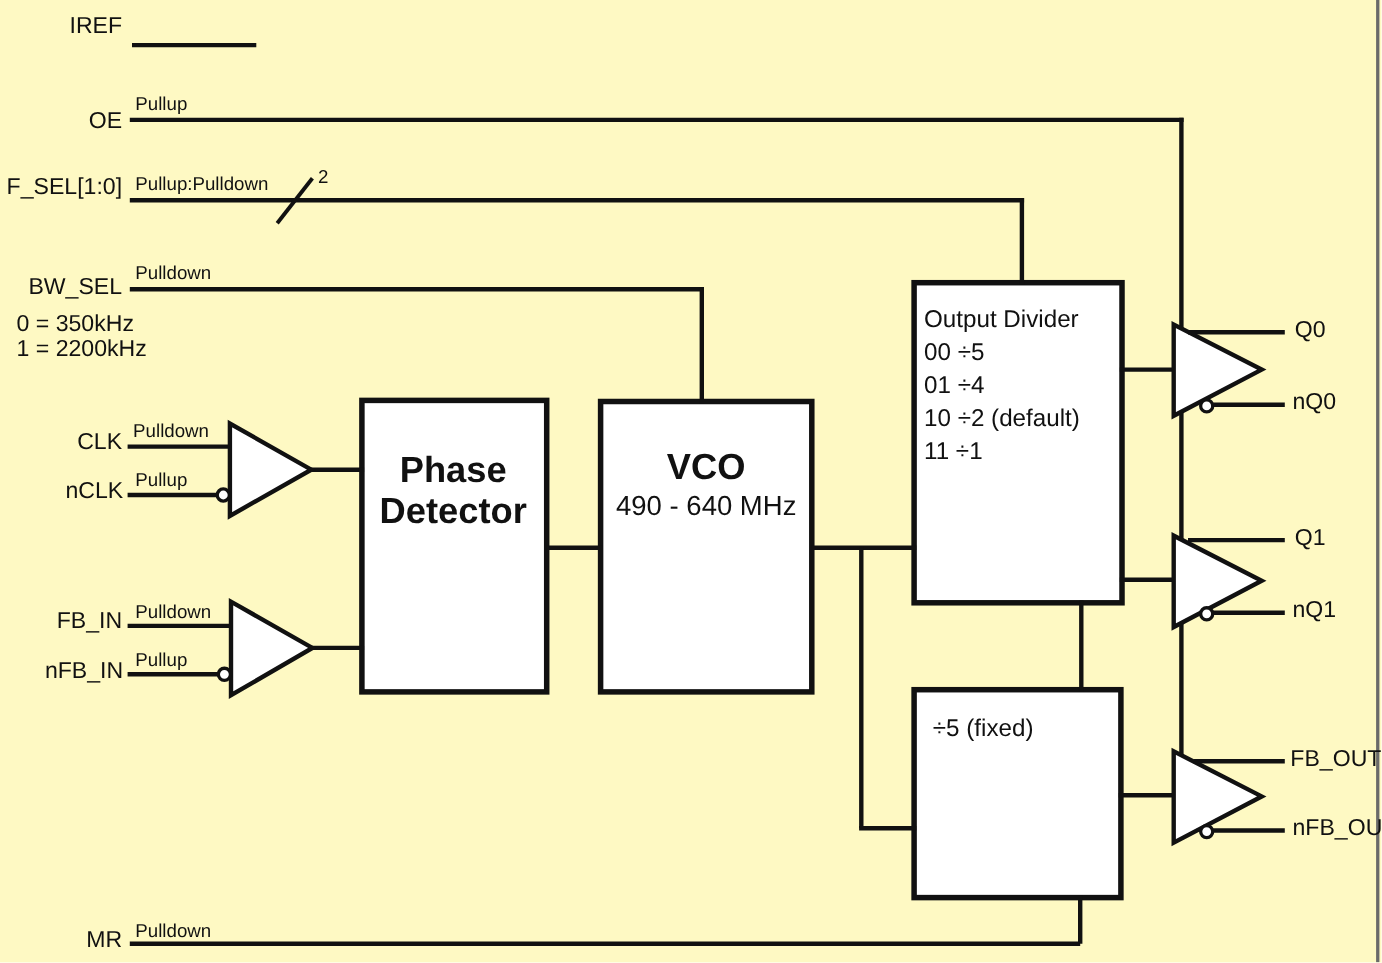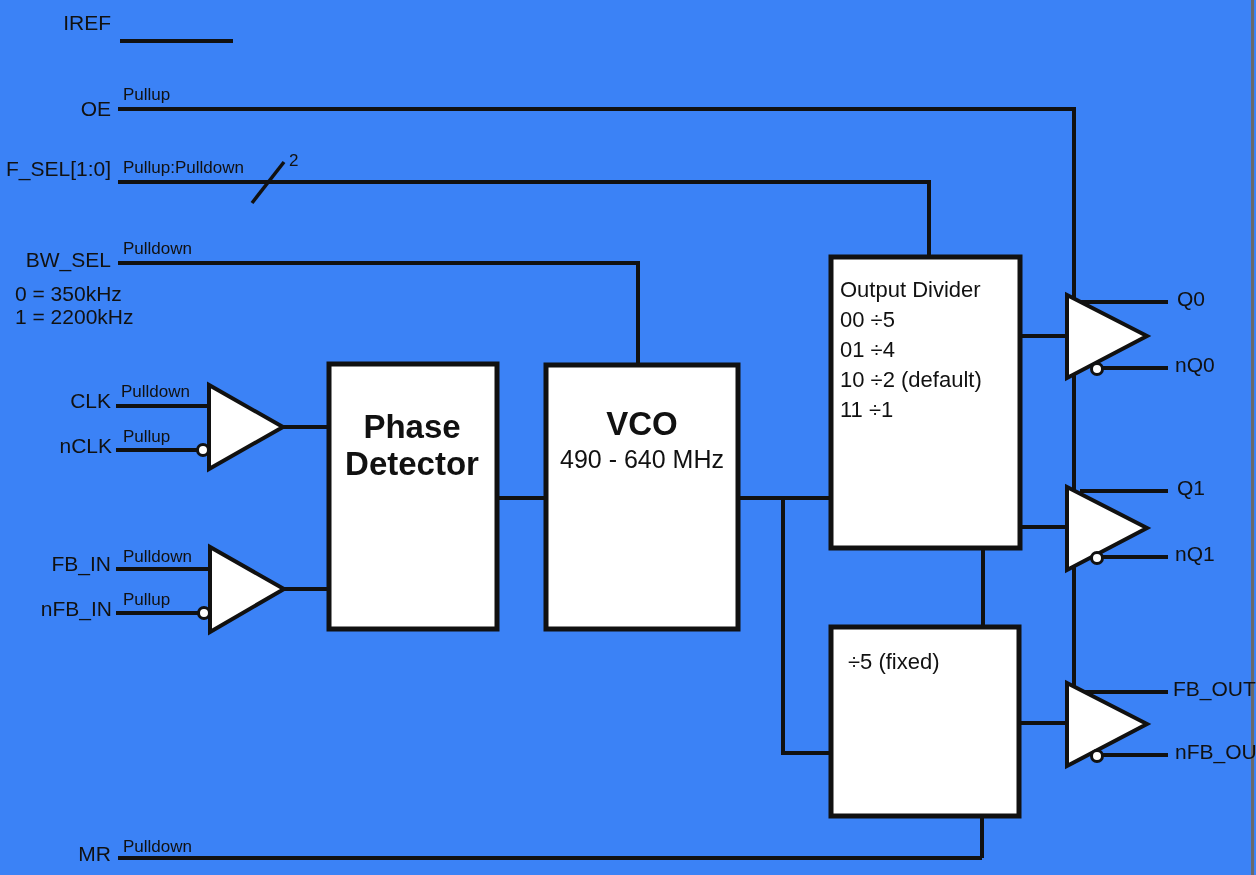--- a/index.html
+++ b/index.html
@@ -1,16 +1,16 @@
 <!DOCTYPE html>
 <html><head>
 <meta charset="utf-8">
 <style>
   html,body{margin:0;padding:0;background:#ffffff;}
-  .canvas{position:relative;width:1256px;height:875px;background:#3b82f6;overflow:hidden;}
+  .canvas{position:relative;width:1256px;height:875px;background:#fef9c3;overflow:hidden;}
   svg{position:absolute;left:0;top:0;display:block;}
   text{font-family:"Liberation Sans","DejaVu Sans",sans-serif;fill:#111111;}
   .port{font-size:21px;}
   .pull{font-size:17px;}
   .note{font-size:21px;}
   .big{font-size:33px;font-weight:bold;}
   .range{font-size:25px;}
   .divtxt{font-size:22px;}
   .bus{font-size:17px;}
   .wire{stroke:#111111;stroke-width:4;fill:none;}

